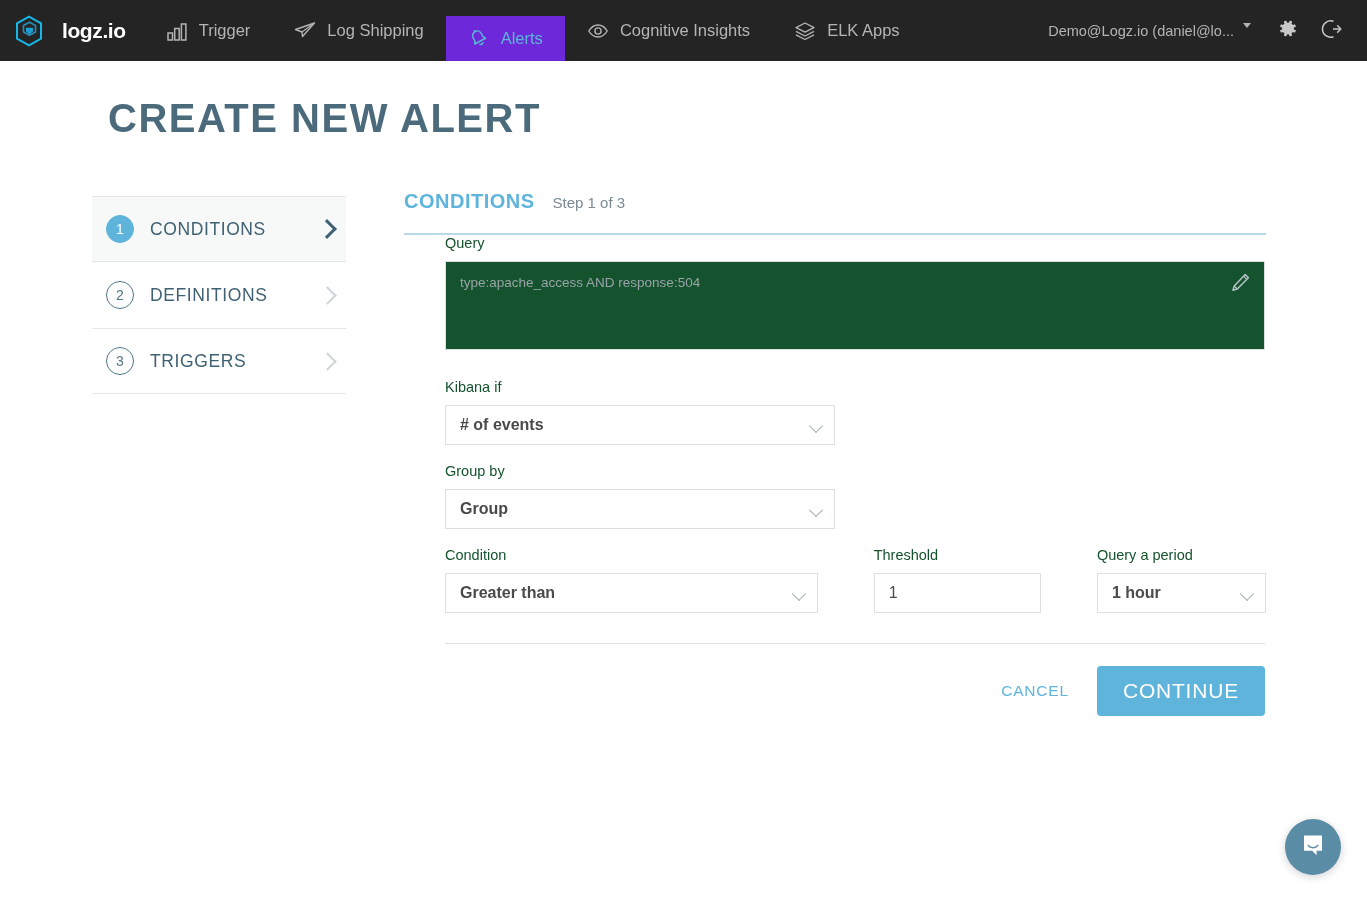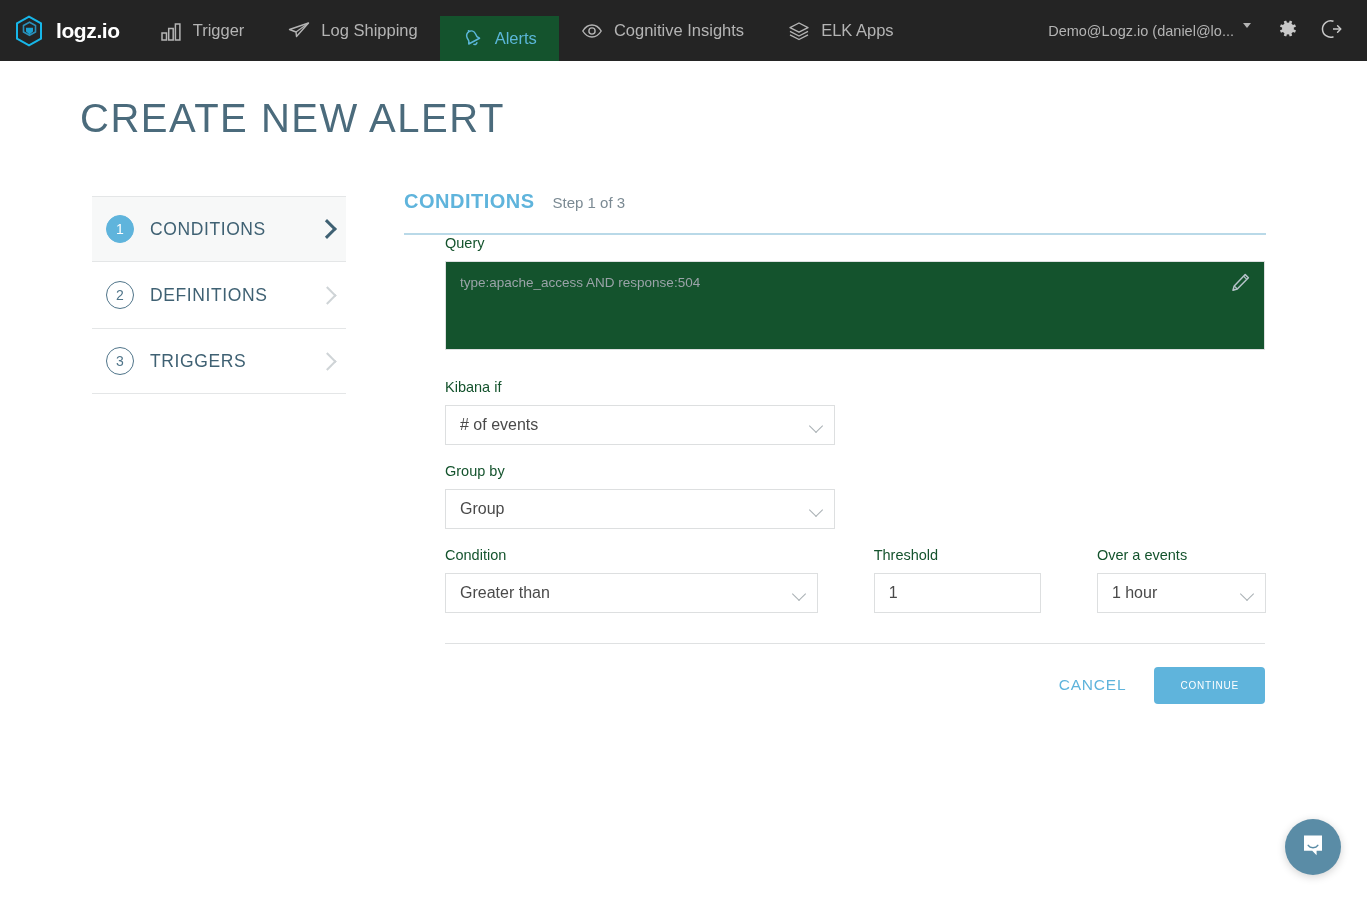--- a/index.html
+++ b/index.html
@@ -14,37 +14,37 @@
   
   .topnav {
     position: absolute; top: 0; left: 0;
     width: 1367px; height: 61px;
     background: #242424;
     display: flex; align-items: stretch;
   }
   .logo-wrap {
     display: flex; align-items: center;
     padding: 0 18px 0 14px;
-    gap: 12px;
+    gap: 18px;
   }
   .logo-mark { width: 30px; height: 32px; flex: none; }
   .logo-text {
     color: #ffffff; font-size: 21px; font-weight: bold;
     letter-spacing: -0.4px;
   }
   .nav-items { display: flex; align-items: stretch; }
   .nav-item {
     display: flex; align-items: center; gap: 11px;
     padding: 0 22px;
     color: #b4b4b4; font-size: 16.5px;
     cursor: pointer;
     text-decoration: none;
   }
   .nav-item .nav-ico { width: 22px; height: 22px; display: block; flex: none; }
-  .nav-item.active { background: #14532d; color: #5bb6d8; margin-top: 16px; }
+  .nav-item.active { background: #6d28d9; color: #5bb6d8; margin-top: 16px; }
   .nav-right {
     margin-left: auto;
     display: flex; align-items: center; gap: 0;
     padding-right: 14px;
   }
   .user-menu {
     display: flex; align-items: flex-start; gap: 9px;
     color: #b4b4b4; font-size: 14.5px;
     padding: 0 14px; cursor: pointer;
   }
@@ -55,22 +55,22 @@
     border-top: 5px solid #b4b4b4;
   }
   .icon-btn {
     width: 44px; height: 61px;
     display: flex; align-items: center; justify-content: center;
     cursor: pointer;
   }
 
   
   .page-title {
-    position: absolute; left: 80px; top: 96px;
-    font-size: 40px; font-weight: 400;
+    position: absolute; left: 108px; top: 96px;
+    font-size: 40px; font-weight: 700;
     letter-spacing: 1.5px;
     color: #4b6b7c;
   }
 
   
   .steps {
     position: absolute; left: 92px; top: 196px;
     width: 254px;
   }
   .step {
@@ -149,20 +149,21 @@
 
   .select {
     position: relative;
     height: 40px;
     border: 1px solid #dddfe0;
     background: #ffffff;
     display: flex; align-items: center;
     padding: 0 34px 0 14px;
     font-size: 16px; color: #4a4a4a;
     cursor: pointer;
+    font-weight: bold;
   }
   .chev-dn {
     position: absolute; right: 13px; top: 15px;
     width: 10px; height: 10px;
     border-right: 1.6px solid #a9b0b4;
     border-bottom: 1.6px solid #a9b0b4;
     transform: rotate(45deg);
   }
   .w390 { width: 390px; }
   .row-mb { margin-bottom: 18px; }
@@ -187,21 +188,21 @@
     display: flex; align-items: center; justify-content: flex-end;
     gap: 0; margin-top: 22px;
   }
   .btn-cancel {
     background: none; border: none; cursor: pointer;
     color: #5fb4dc; font-size: 15.5px; letter-spacing: 0.8px;
     padding: 10px 28px; font-family: "Liberation Sans", sans-serif;
   }
   .btn-continue {
     background: #5fb4dc; border: none; border-radius: 4px;
-    color: #ffffff; font-size: 10px; letter-spacing: 0.8px;
+    color: #ffffff; font-size: 21px; letter-spacing: 0.8px;
     padding: 13px 26px; cursor: pointer;
     font-family: "Liberation Sans", sans-serif;
   }
 
   
   .chat-btn {
     position: absolute; right: 26px; bottom: 24px;
     width: 56px; height: 56px; border-radius: 50%;
     background: #5a8ca6;
     display: flex; align-items: center; justify-content: center;
@@ -381,21 +382,21 @@
           <span class="chev-dn"></span>
         </div>
       </div>
 
       <div class="col-thr">
         <div class="field-label">Threshold</div>
         <input class="text-input" type="text" value="1" style="">
       </div>
 
       <div class="col-per">
-        <div class="field-label">Over a events</div>
+        <div class="field-label">Query a period</div>
         <div class="select">
           <span>1 hour</span>
           <span class="chev-dn"></span>
         </div>
       </div>
 
     </div>
 
     <div class="divider"></div>
 

